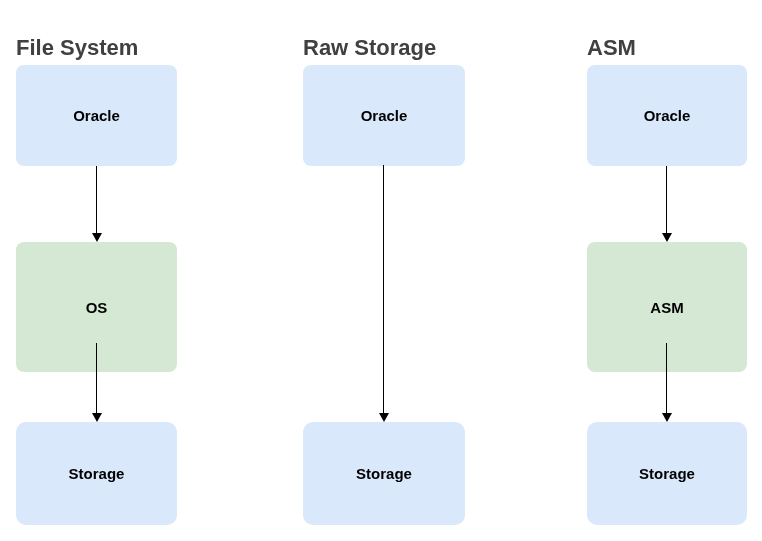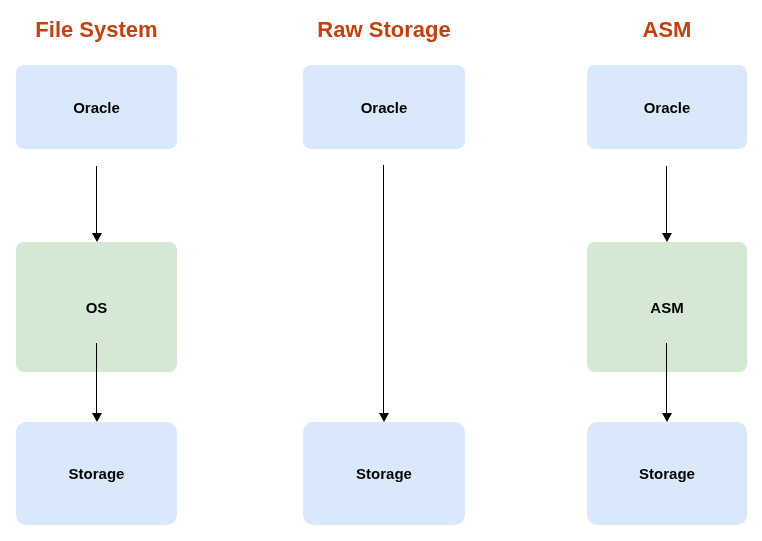--- a/index.html
+++ b/index.html
@@ -10,26 +10,26 @@
   }
   .canvas {
     position: relative;
     width: 762px;
     height: 541px;
     background: #ffffff;
     overflow: hidden;
   }
   .col-title {
     position: absolute;
-    top: 16px;
+    top: 34px;
     height: 28px;
     font-size: 22px;
     font-weight: bold;
-    color: #c2410c;
-    text-align: center;
+    color: #404040;
+    text-align: left;
     line-height: 28px;
     white-space: nowrap;
   }
   .node {
     position: absolute;
     border-radius: 8px;
     display: flex;
     align-items: center;
     justify-content: center;
   }
@@ -57,21 +57,21 @@
     border-right: 5px solid transparent;
     border-top: 9px solid #000000;
     flex: 0 0 auto;
   }
 
   
   .c1 { left: 16px;  width: 161px; }
   .c2 { left: 303px; width: 162px; }
   .c3 { left: 587px; width: 160px; }
 
-  .row1 { top: 65px;  height: 84px; }
+  .row1 { top: 65px;  height: 101px; }
   .row2 { top: 242px; height: 130px; }
   .row3 { top: 422px; height: 103px; border-radius: 10px; }
 
   .ar-c1 { left: 91px; }
   .ar-c2 { left: 378px; }
   .ar-c3 { left: 661px; }
   .ar-short-1 { top: 166px; height: 76px; }
   .ar-short-2 { top: 343px; height: 79px; }
   .ar-long    { top: 165px; height: 257px; }
 </style>

